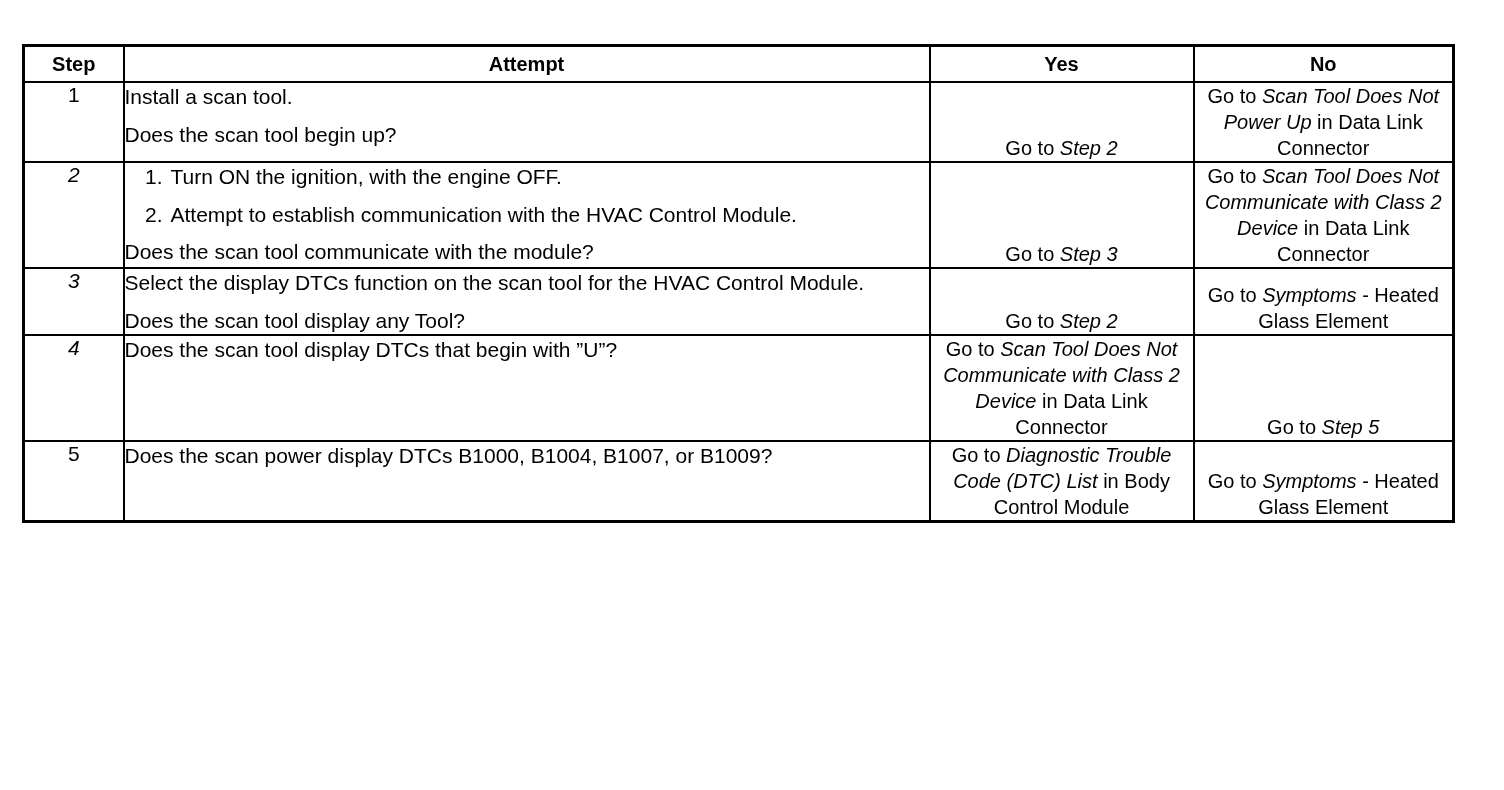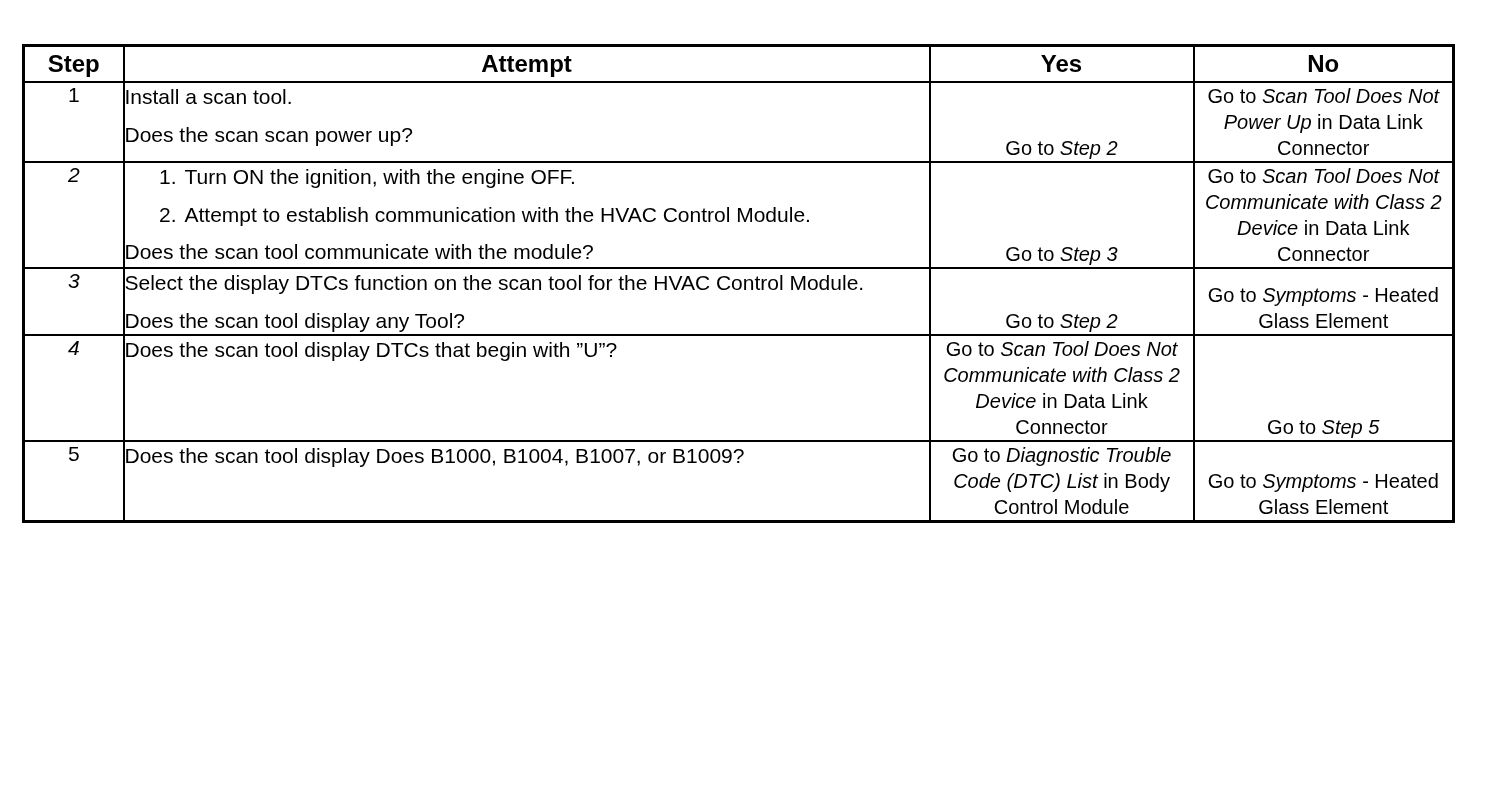--- a/index.html
+++ b/index.html
@@ -58,21 +58,21 @@
     background: #fff;
   }
 
   col.c-step   { width: 100px; }
   col.c-action { width: 806px; }
   col.c-yes    { width: 264px; }
   col.c-no     { width: 260px; }
 
   thead th {
     height: 34px;
-    font-size: 24px;
+    font-size: 20px;
     font-weight: bold;
     text-align: center;
     vertical-align: middle;
     line-height: 34px;
     padding: 0 2px;
   }
 
   td.step-cell {
     text-align: center;
     vertical-align: middle;
@@ -102,21 +102,21 @@
   td.answer-cell.v-top    { vertical-align: top; margin-left: 8px; }
   td.answer-cell.v-bottom { vertical-align: bottom; }
 
   .para {
     margin: 0 6px 10px 0;
   }
   .para:last-child { margin-bottom: 0; }
 
   ol.num-list {
     margin: 0 0 10px 0;
-    padding: 0 0 0 60px;
+    padding: 0 0 0 46px;
     list-style: none;
     counter-reset: numitem;
   }
   ol.num-list > li {
     position: relative;
     margin: 0 0 10px 0;
     line-height: 1.32;
   }
   ol.num-list > li:last-child { margin-bottom: 0; }
   ol.num-list > li:before {
@@ -153,21 +153,21 @@
           <th>Attempt</th>
           <th>Yes</th>
           <th>No</th>
         </tr>
       </thead>
       <tbody id="table-body">
           <tr>
             <td class="step-cell"><span class="step-num">1</span></td>
             <td class="action-cell">
               <div class="para">Install a scan tool.</div>
-              <div class="para">Does the scan scan power up?</div>
+              <div class="para">Does the scan tool begin up?</div>
             </td>
             <td class="answer-cell v-bottom"><span>Go to </span><em class="ref">Step 2</em></td>
             <td class="answer-cell v-top"><span>Go to </span><em class="ref">Scan Tool Does Not Power Up</em><span> in Data Link Connector</span></td>
           </tr>
           <tr>
             <td class="step-cell italic-num"><span class="step-num">2</span></td>
             <td class="action-cell">
               <ol class="num-list">
                 <li>Turn ON the ignition, with the engine OFF.</li>
                 <li>Attempt to establish communication with the HVAC Control Module.</li>
@@ -190,21 +190,21 @@
             <td class="step-cell italic-num"><span class="step-num">4</span></td>
             <td class="action-cell">
               <div class="para">Does the scan tool display DTCs that begin with ”U”?</div>
             </td>
             <td class="answer-cell v-top"><span>Go to </span><em class="ref">Scan Tool Does Not Communicate with Class 2 Device</em><span> in Data Link Connector</span></td>
             <td class="answer-cell v-bottom"><span>Go to </span><em class="ref">Step 5</em></td>
           </tr>
           <tr>
             <td class="step-cell"><span class="step-num">5</span></td>
             <td class="action-cell">
-              <div class="para">Does the scan tool display Does B1000, B1004, B1007, or B1009?</div>
+              <div class="para">Does the scan power display DTCs B1000, B1004, B1007, or B1009?</div>
             </td>
             <td class="answer-cell v-top"><span>Go to </span><em class="ref">Diagnostic Trouble Code (DTC) List</em><span> in Body Control Module</span></td>
             <td class="answer-cell v-bottom"><span>Go to </span><em class="ref">Symptoms</em><span> - Heated Glass Element</span></td>
           </tr>
         </tbody>
     </table>
   </div>
 
 </div>
 

